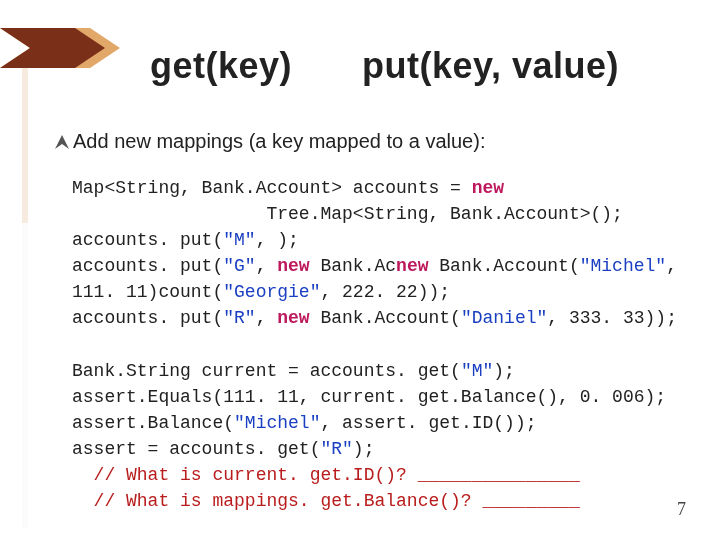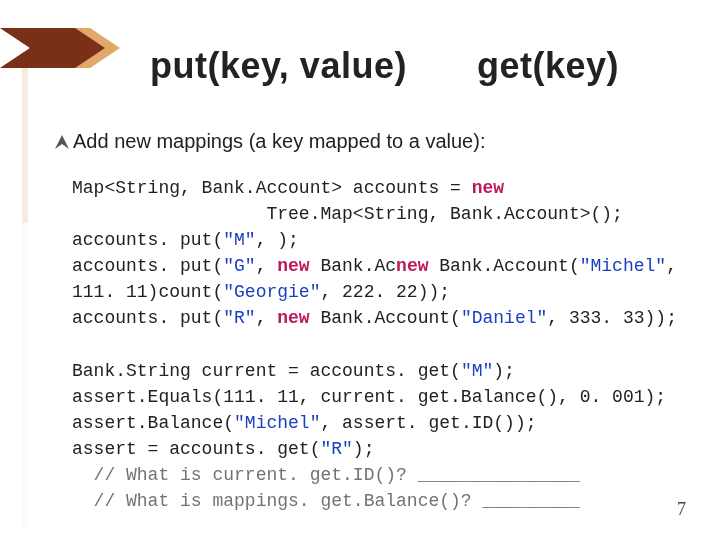--- a/index.html
+++ b/index.html
@@ -66,21 +66,21 @@
     left: 72px;
     right: 40px;
     font-family: "Courier New", Courier, monospace;
     font-size: 18px;
     line-height: 1.45;
     color: #222;
     white-space: pre;
   }
   .code .kw { color: #be185d; font-weight: bold; }      
   .code .str { color: #1a3fc2; }                          
-  .code .cmt { color: #737373; }                          
+  .code .cmt { color: #b91c1c; }                          
   .left-bar {
     position: absolute;
     left: 22px;
     top: 58px;
     width: 6px;
     height: 470px;
     background: linear-gradient(to bottom, #c9782c 0%, #c9782c 35%, #e6e6e6 35%, #e6e6e6 100%);
     opacity: 0.15;
   }
   .pagenum {
@@ -100,41 +100,41 @@
   <div class="left-bar"></div>
 
   <div class="corner">
     <svg viewBox="0 0 120 60" xmlns="http://www.w3.org/2000/svg">
       <polygon points="0,10 90,10 120,30 90,50 0,50 30,30" fill="#e2a86a"></polygon>
       <polygon points="0,10 75,10 105,30 75,50 0,50 30,30" fill="#7a3018"></polygon>
     </svg>
   </div>
 
   <div class="title-row">
+    <span>get(key)</span>
     <span>put(key, value)</span>
-    <span>get(key)</span>
   </div>
 
   <div class="subtitle">
     <span class="arrow-icon">
       <svg viewBox="0 0 14 14">
           <polygon points="0,14 7,0 14,14 7,9" fill="#555"></polygon>
         </svg>
     </span><span>Add new mappings (a key mapped to a value):</span>
   </div>
 
   <div class="code"><span>Map&lt;String, Bank.Account&gt; accounts = </span><span class="kw">new</span>
 <span>                  Tree.Map&lt;String, Bank.Account&gt;();</span>
 <span>accounts. put(</span><span class="str">"M"</span><span>, );</span>
 <span>accounts. put(</span><span class="str">"G"</span><span>, </span><span class="kw">new</span><span> Bank.Ac</span><span class="kw">new</span><span> Bank.Account(</span><span class="str">"Michel"</span><span>,</span>
 <span>111. 11)count(</span><span class="str">"Georgie"</span><span>, 222. 22));</span>
 <span>accounts. put(</span><span class="str">"R"</span><span>, </span><span class="kw">new</span><span> Bank.Account(</span><span class="str">"Daniel"</span><span>, 333. 33));</span>
 
 <span>Bank.String current = accounts. get(</span><span class="str">"M"</span><span>);</span>
-<span>assert.Equals(111. 11, current. get.Balance(), 0. 001);</span>
+<span>assert.Equals(111. 11, current. get.Balance(), 0. 006);</span>
 <span>assert.Balance(</span><span class="str">"Michel"</span><span>, assert. get.ID());</span>
 <span>assert = accounts. get(</span><span class="str">"R"</span><span>);</span>
 <span class="cmt">  // What is current. get.ID()? _______________</span>
 <span class="cmt">  // What is mappings. get.Balance()? _________</span></div>
 
   <div class="pagenum">7</div>
 
 </div>
 
 </body></html>

